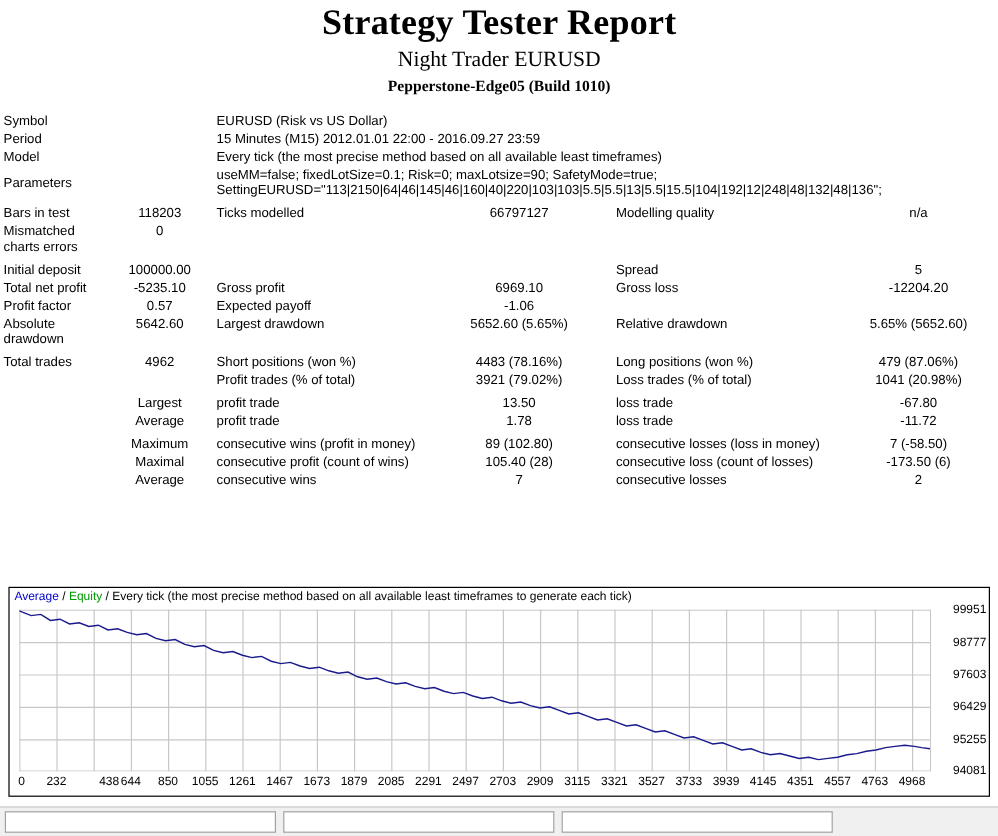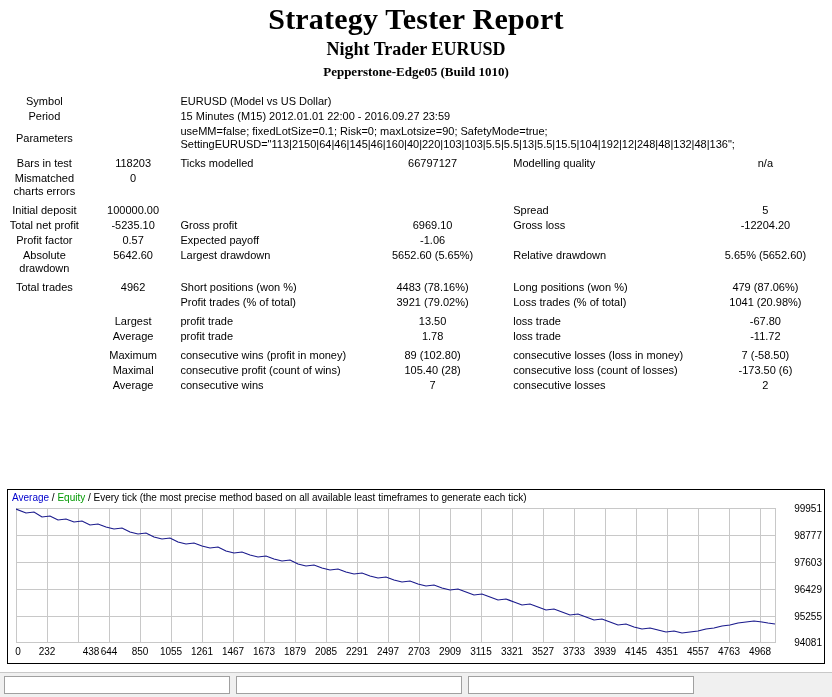--- a/index.html
+++ b/index.html
@@ -28,41 +28,41 @@
     font-family: "Liberation Serif", serif;
   }
   .title-main {
     font-size: 30px;
     font-weight: bold;
     padding-top: 2px;
     letter-spacing: 0.2px;
   }
   .title-sub {
     font-size: 18px;
-    font-weight: bold;
+    font-weight: normal;
     padding-top: 3px;
   }
   .title-build {
     font-size: 13px;
     font-weight: bold;
     padding-top: 4px;
   }
   
   table.report {
     border-collapse: collapse;
     width: 832px;
     table-layout: fixed;
   }
   table.report td {
     font-size: 11px;
     padding: 1px 3px;
     vertical-align: top;
     line-height: 13px;
   }
-  .lbl { text-align: center; }
+  .lbl { text-align: left; }
   .num { text-align: center; }
   .val { text-align: left; }
   .nowrap { white-space: nowrap; }
   .sect-top { padding-top: 5px !important; }
   
   .chart-wrap {
     position: absolute;
     left: 7px;
     top: 489px;
     width: 818px;
@@ -157,26 +157,31 @@
       <col style="width:80px">
       <col style="width:160px">
       <col style="width:140px">
       <col style="width:170px">
       <col style="width:120px">
     </colgroup>
     <tbody>
       <tr>
         <td class="lbl">Symbol</td>
         <td></td>
-        <td class="val nowrap" colspan="4">EURUSD (Model vs US Dollar)</td>
+        <td class="val nowrap" colspan="4">EURUSD (Risk vs US Dollar)</td>
       </tr>
       <tr>
         <td class="lbl">Period</td>
         <td></td>
         <td class="val nowrap" colspan="4">15 Minutes (M15) 2012.01.01 22:00 - 2016.09.27 23:59</td>
+      </tr>
+      <tr>
+        <td class="lbl">Model</td>
+        <td></td>
+        <td class="val nowrap" colspan="4">Every tick (the most precise method based on all available least timeframes)</td>
       </tr>
       <tr>
         <td class="lbl" style="vertical-align:middle">Parameters</td>
         <td></td>
         <td class="val nowrap" colspan="4">
           <div>useMM=false; fixedLotSize=0.1; Risk=0; maxLotsize=90; SafetyMode=true;</div>
           <div>SettingEURUSD="113|2150|64|46|145|46|160|40|220|103|103|5.5|5.5|13|5.5|15.5|104|192|12|248|48|132|48|136";</div>
         </td>
       </tr>
 

